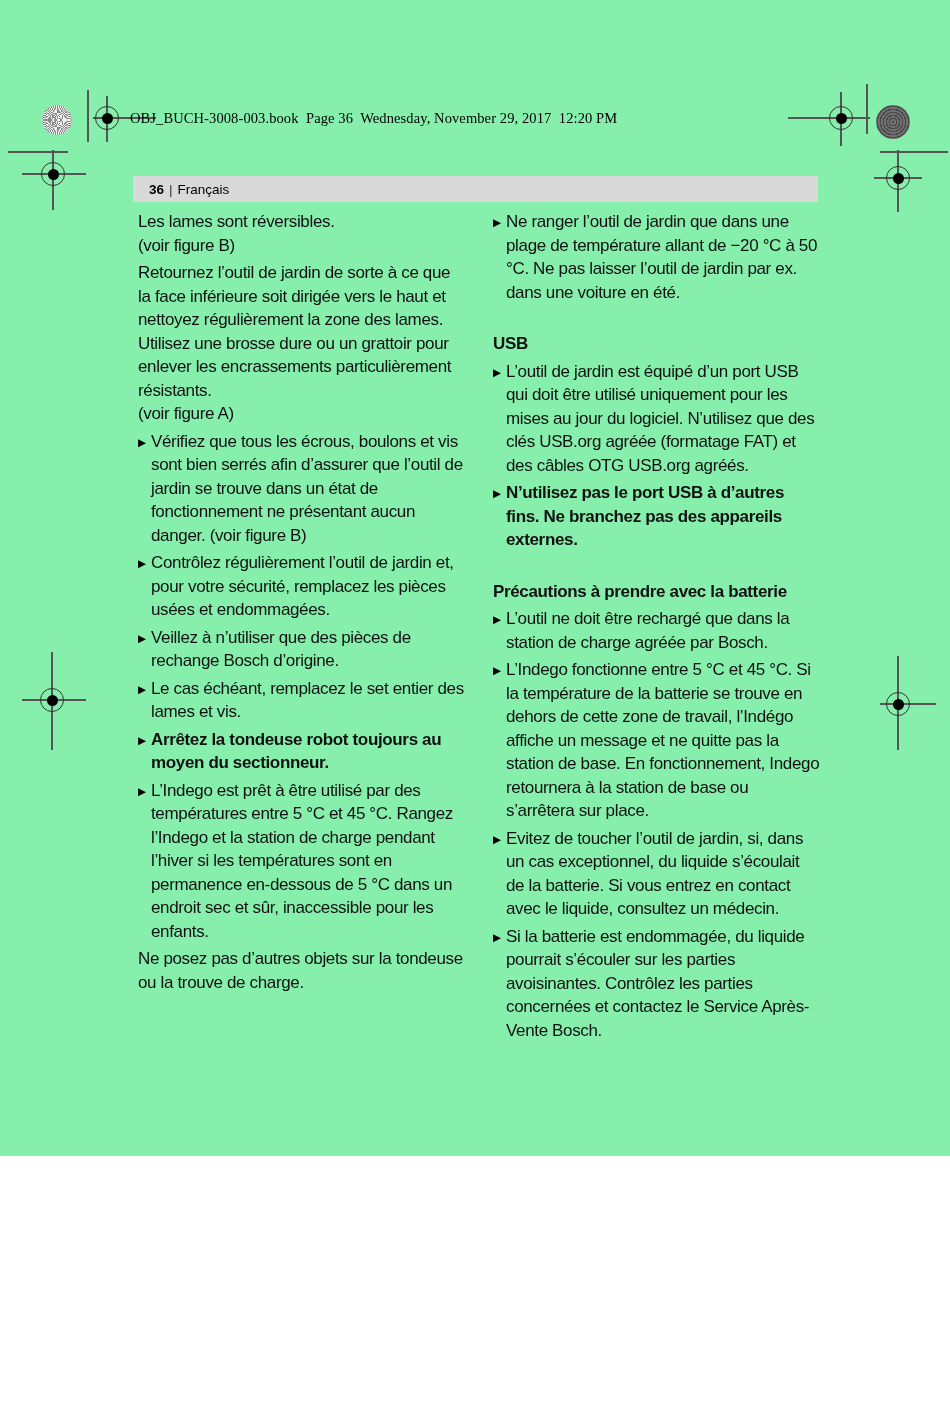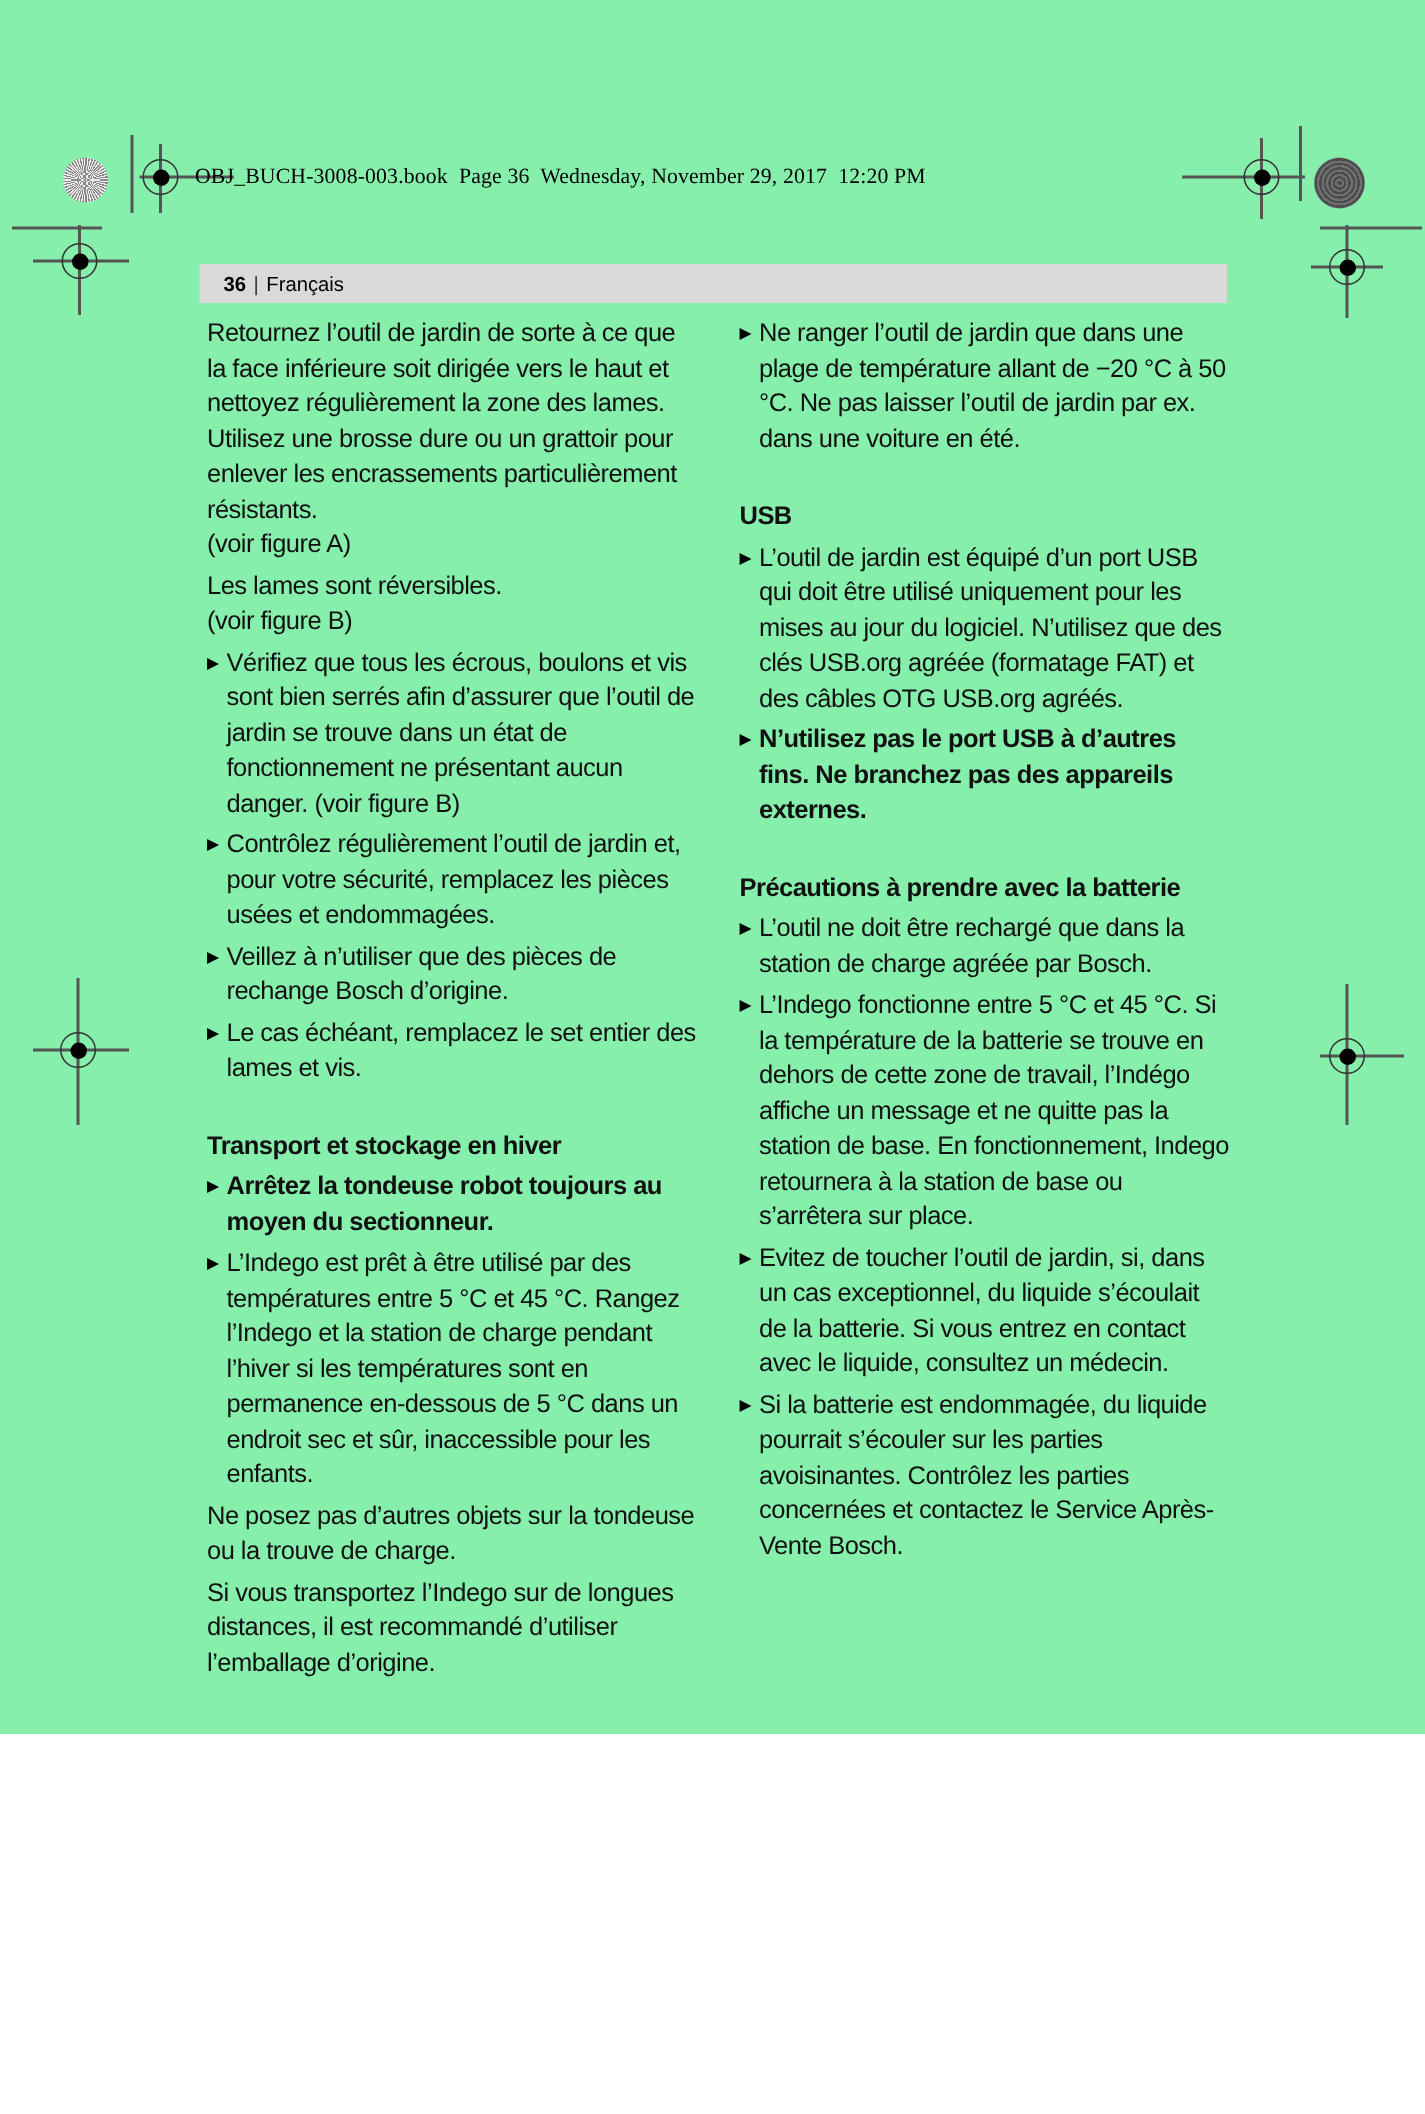--- a/index.html
+++ b/index.html
@@ -122,51 +122,49 @@
   <div class="doc-header">OBJ_BUCH-3008-003.book  Page 36  Wednesday, November 29, 2017  12:20 PM</div>
 
   <div class="lang-bar">
     <span class="num">36</span>
     <span class="sep">|</span>
     <span>Français</span>
   </div>
 
   <div class="columns">
     <div class="col">
+        <div class="para">Les lames sont réversibles.
+(voir figure B)</div>
         <div class="para">Retournez l’outil de jardin de sorte à ce que la face inférieure soit dirigée vers le haut et nettoyez régulièrement la zone des lames. Utilisez une brosse dure ou un grattoir pour enlever les encrassements particulièrement résistants.
 (voir figure A)</div>
-        <div class="para">Les lames sont réversibles.
-(voir figure B)</div>
         <div class="bullet">
           <span class="bm">▶</span>
           <span class="bt">Vérifiez que tous les écrous, boulons et vis sont bien serrés afin d’assurer que l’outil de jardin se trouve dans un état de fonctionnement ne présentant aucun danger. (voir figure B)</span>
         </div>
         <div class="bullet">
           <span class="bm">▶</span>
           <span class="bt">Contrôlez régulièrement l’outil de jardin et, pour votre sécurité, remplacez les pièces usées et endommagées.</span>
         </div>
         <div class="bullet">
           <span class="bm">▶</span>
           <span class="bt">Veillez à n’utiliser que des pièces de rechange Bosch d’origine.</span>
         </div>
         <div class="bullet">
           <span class="bm">▶</span>
           <span class="bt">Le cas échéant, remplacez le set entier des lames et vis.</span>
         </div>
-        <div class="h">Transport et stockage en hiver</div>
         <div class="bullet bold">
           <span class="bm">▶</span>
           <span class="bt">Arrêtez la tondeuse robot toujours au moyen du sectionneur.</span>
         </div>
         <div class="bullet">
           <span class="bm">▶</span>
           <span class="bt">L’Indego est prêt à être utilisé par des températures entre 5 °C et 45 °C. Rangez l’Indego et la station de charge pendant l’hiver si les températures sont en permanence en-dessous de 5 °C dans un endroit sec et sûr, inaccessible pour les enfants.</span>
         </div>
         <div class="para">Ne posez pas d’autres objets sur la tondeuse ou la trouve de charge.</div>
-        <div class="para">Si vous transportez l’Indego sur de longues distances, il est recommandé d’utiliser l’emballage d’origine.</div>
       </div>
     <div class="col">
         <div class="bullet">
           <span class="bm">▶</span>
           <span class="bt">Ne ranger l’outil de jardin que dans une plage de température allant de −20 °C à 50 °C. Ne pas laisser l’outil de jardin par ex. dans une voiture en été.</span>
         </div>
         <div class="h">USB</div>
         <div class="bullet">
           <span class="bm">▶</span>
           <span class="bt">L’outil de jardin est équipé d’un port USB qui doit être utilisé uniquement pour les mises au jour du logiciel. N’utilisez que des clés USB.org agréée (formatage FAT) et des câbles OTG USB.org agréés.</span>

